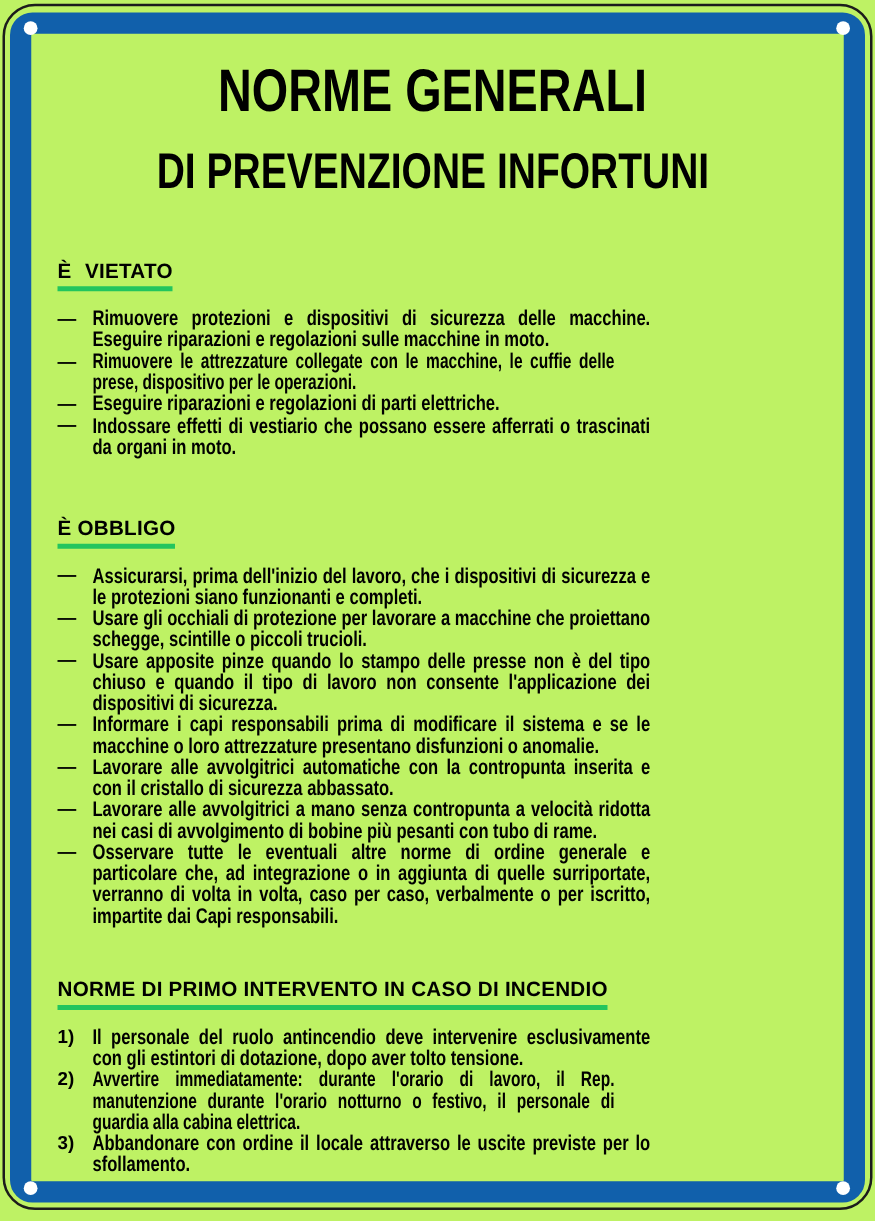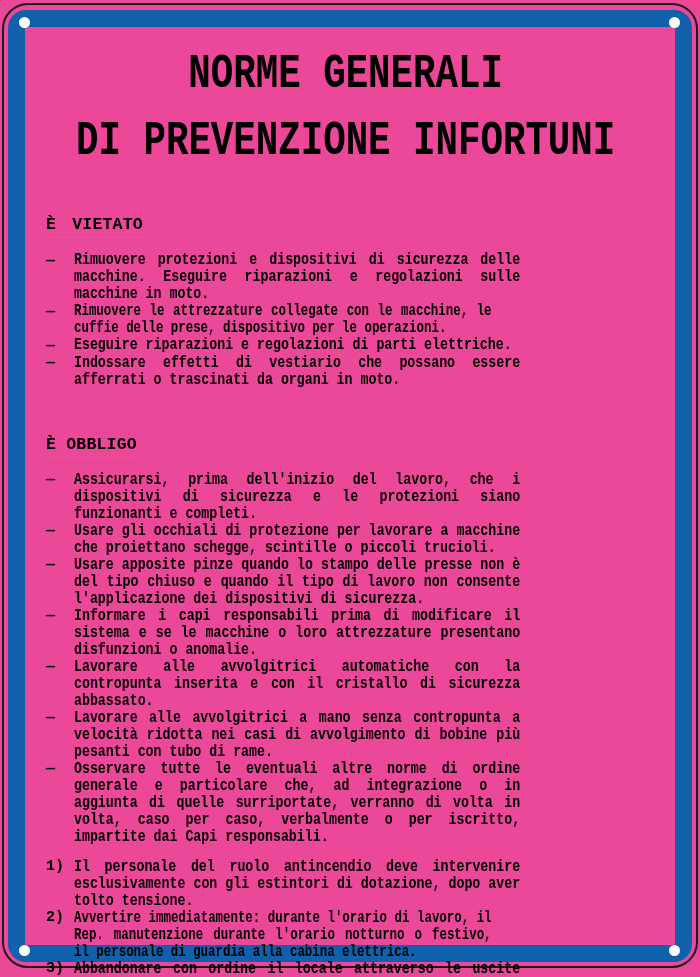--- a/index.html
+++ b/index.html
@@ -1,40 +1,40 @@
 <!DOCTYPE html>
 <html><head>
 <meta charset="utf-8">
 <style>
   html,body{margin:0;padding:0;background:#ffffff;}
-  .stage{width:700px;height:977px;position:relative;background:#ec4899;overflow:hidden;
-         font-family:Liberation Mono, monospace;color:#000;}
+  .stage{width:700px;height:977px;position:relative;background:#bef264;overflow:hidden;
+         font-family:Liberation Sans, sans-serif;color:#000;}
   
   .outline{position:absolute;left:2px;right:2px;top:3px;bottom:9px;
            border:2px solid #1c1c1c;border-radius:26px;}
   
   .frame{position:absolute;left:8px;right:8px;top:10px;bottom:15px;
          border:17px solid #1160AB;border-radius:18px;background:transparent;}
   
   .hole{position:absolute;width:11px;height:11px;border-radius:50%;background:#ffffff;z-index:5;}
   .hole.tl{left:19px;top:17px;}
   .hole.tr{right:20px;top:17px;}
   .hole.bl{left:19px;bottom:21px;}
   .hole.br{right:20px;bottom:21px;}
 
   .content{position:absolute;left:46px;right:54px;top:33px;z-index:2;}
 
   .title-line{display:flex;justify-content:center;font-weight:bold;line-height:1;white-space:nowrap;}
   .t1{margin-top:17px;font-size:48px;}
-  .t2{margin-top:19px;font-size:48px;}
+  .t2{margin-top:19px;font-size:40px;}
   .sub{margin-top:27px;font-size:36px;}
   .title-line .squeeze{display:inline-block;transform:scaleX(0.78);transform-origin:center top;}
 
   .heading{font-size:16.5px;font-weight:bold;line-height:20px;letter-spacing:.2px;}
-  .heading .htext{display:inline-block;border-bottom:1px solid #22c55e;padding-bottom:2px;}
+  .heading .htext{display:inline-block;border-bottom:4px solid #22c55e;padding-bottom:2px;}
   .h1{margin-top:50px;}
   .h1 .htext{word-spacing:6px;}
   .h2{margin-top:47px;}
   .h3{margin-top:41px;}
 
   ul.rules{list-style:none;margin:13px 0 0 0;padding:0;}
   ul.rules li{display:flex;align-items:flex-start;margin:0;}
   .marker{flex:0 0 28px;font-weight:bold;font-size:15px;line-height:17px;padding-top:0.5px;}
   .itext{display:block;font-weight:bold;font-size:17px;line-height:17px;text-align:justify;
          transform:scaleX(0.78);transform-origin:left top;width:128.2%;letter-spacing:0;}
@@ -109,20 +109,23 @@
       <li>
         <span class="marker">—</span>
         <span class="itext">Lavorare alle avvolgitrici a mano senza contropunta a velocità ridotta nei casi di avvolgimento di bobine più pesanti con tubo di rame.</span>
       </li>
       <li>
         <span class="marker">—</span>
         <span class="itext">Osservare tutte le eventuali altre norme di ordine generale e particolare che, ad integrazione o in aggiunta di quelle surriportate, verranno di volta in volta, caso per caso, verbalmente o per iscritto, impartite dai Capi responsabili.</span>
       </li>
     </ul>
 
+    <div class="heading h3">
+      <span class="htext">NORME DI PRIMO INTERVENTO IN CASO DI INCENDIO</span>
+    </div>
     <ul class="rules">
       <li>
         <span class="marker">1)</span>
         <span class="itext">Il personale del ruolo antincendio deve intervenire esclusivamente con gli estintori di dotazione, dopo aver tolto tensione.</span>
       </li>
       <li>
         <span class="marker">2)</span>
         <span class="itext tight">Avvertire immediatamente: durante l'orario di lavoro, il Rep. manutenzione durante l'orario notturno o festivo, il personale di guardia alla cabina elettrica.</span>
       </li>
       <li>

